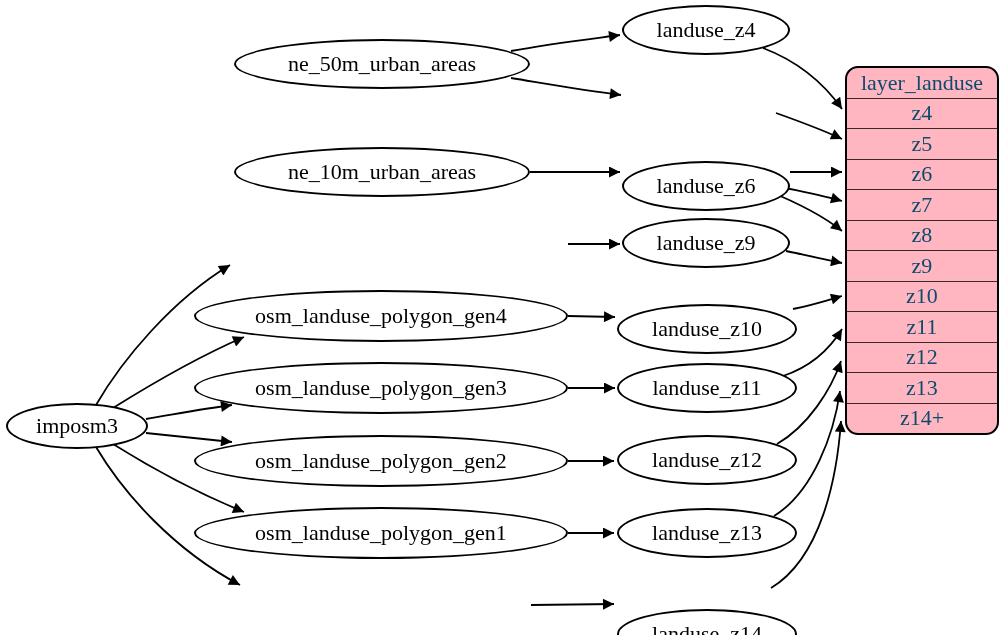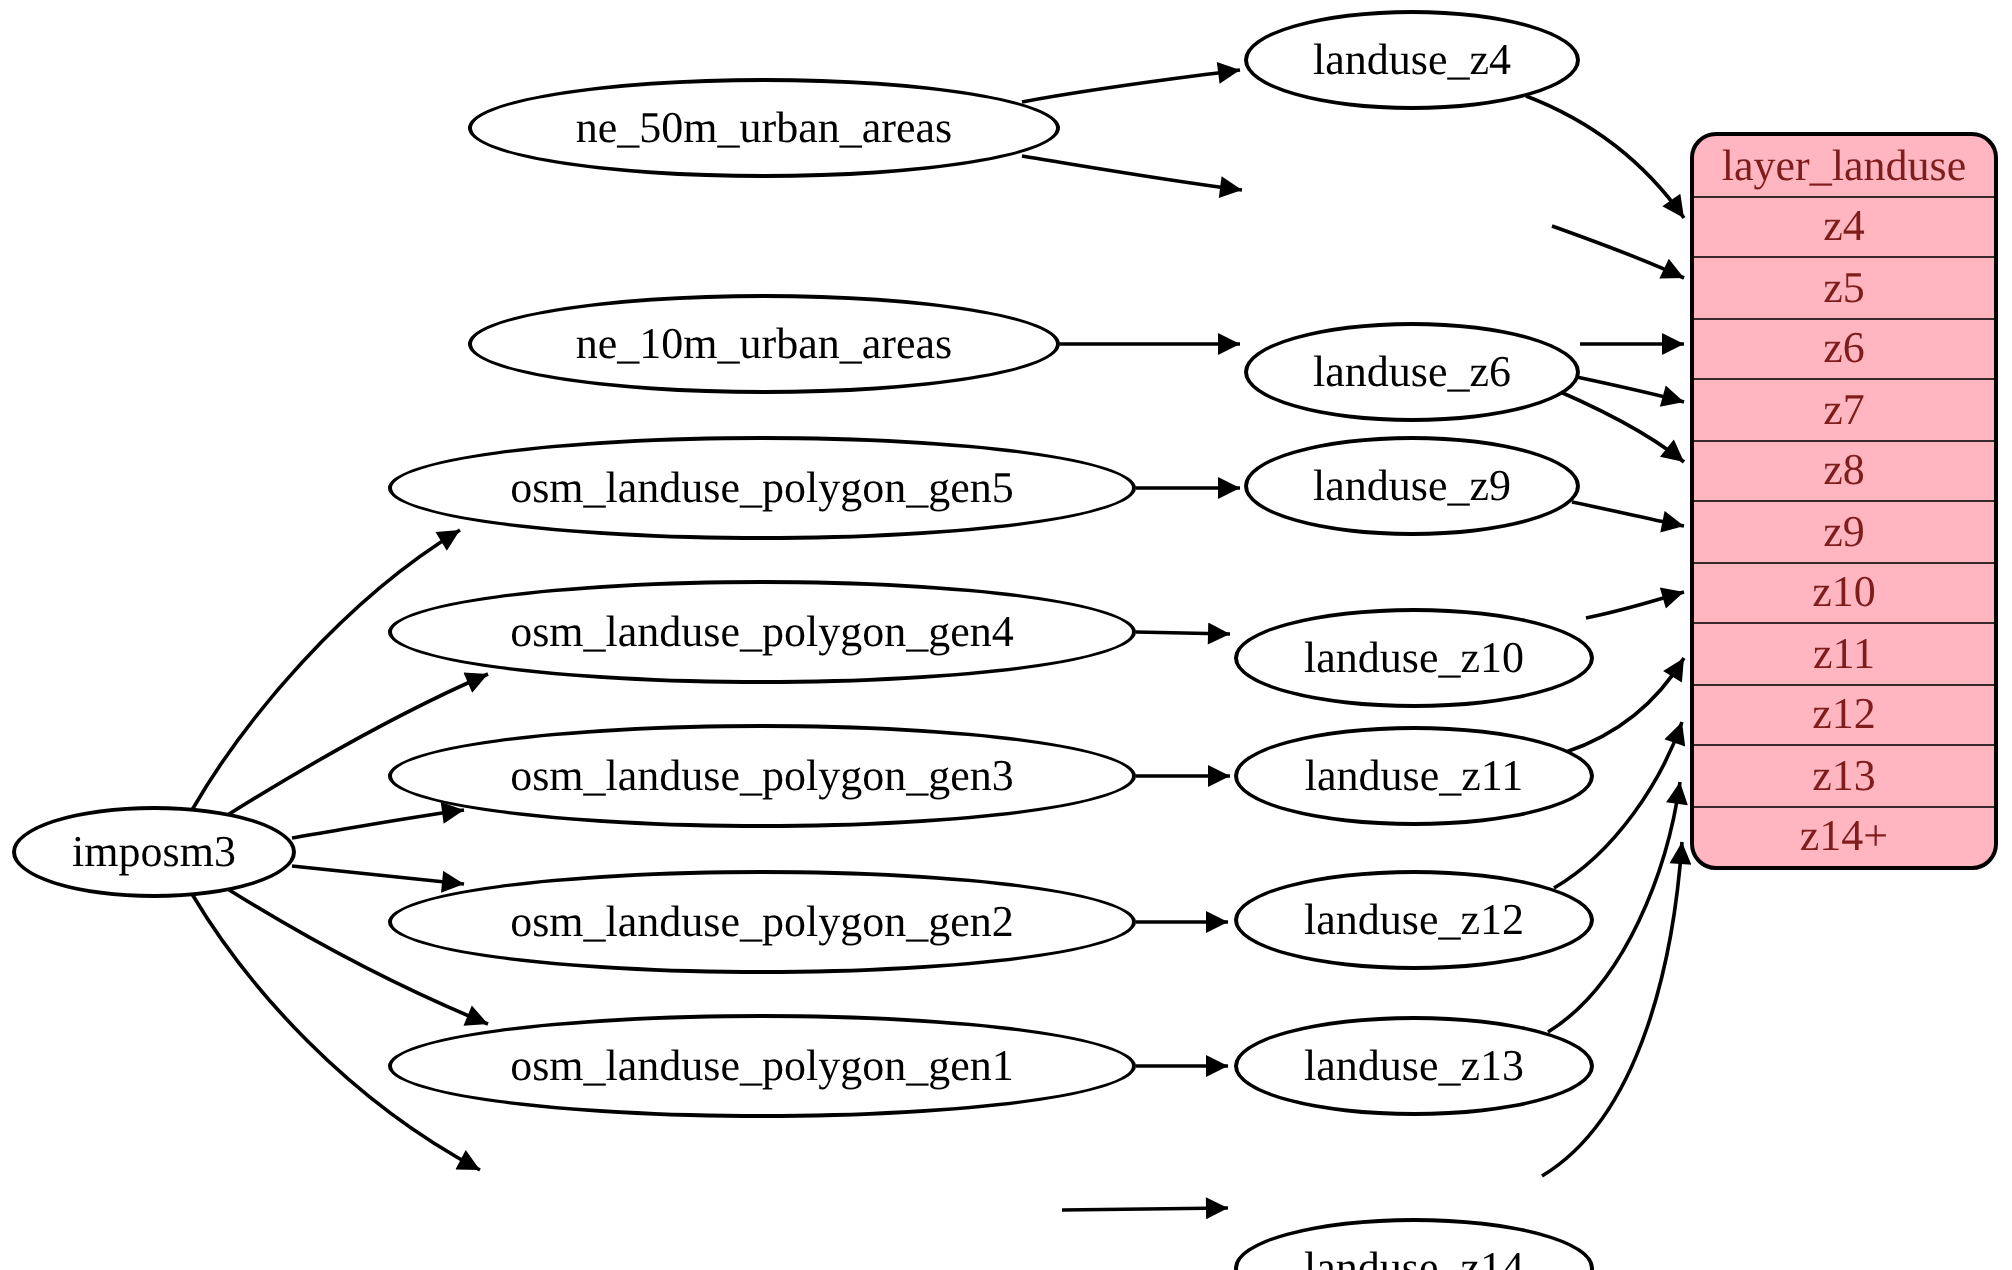--- a/index.html
+++ b/index.html
@@ -36,21 +36,21 @@
     background:#ffb6c1;
     border:2px solid #000000;
     border-radius:13px;
     overflow:hidden;
     display:flex; flex-direction:column;
     z-index:2;
   }
   .record-table .cell {
     flex:1;
     display:flex; align-items:center; justify-content:center;
-    font-size:22px; color:#7f1d1d;
+    font-size:22px; color:#0c4a6e;
     border-top:1.5px solid rgba(0,0,0,0.78);
     white-space:nowrap;
   }
   .record-table .cell:first-child { border-top:none; }
 </style>
 </head>
 <body>
 
 <div id="canvas">
 
@@ -94,23 +94,20 @@
   <div class="node" style="left:6px;top:403px;width:142px;height:46px;">
     <span>imposm3</span>
   </div>
 
   <div class="node" style="left:234px;top:39px;width:296px;height:50px;">
     <span>ne_50m_urban_areas</span>
   </div>
   <div class="node" style="left:234px;top:147px;width:296px;height:50px;">
     <span>ne_10m_urban_areas</span>
   </div>
-  <div class="node" style="left:194px;top:218px;width:374px;height:52px;">
-    <span>osm_landuse_polygon_gen5</span>
-  </div>
   <div class="node" style="left:194px;top:290px;width:374px;height:52px;">
     <span>osm_landuse_polygon_gen4</span>
   </div>
   <div class="node" style="left:194px;top:362px;width:374px;height:52px;">
     <span>osm_landuse_polygon_gen3</span>
   </div>
   <div class="node" style="left:194px;top:435px;width:374px;height:52px;">
     <span>osm_landuse_polygon_gen2</span>
   </div>
   <div class="node" style="left:194px;top:507px;width:374px;height:52px;">

